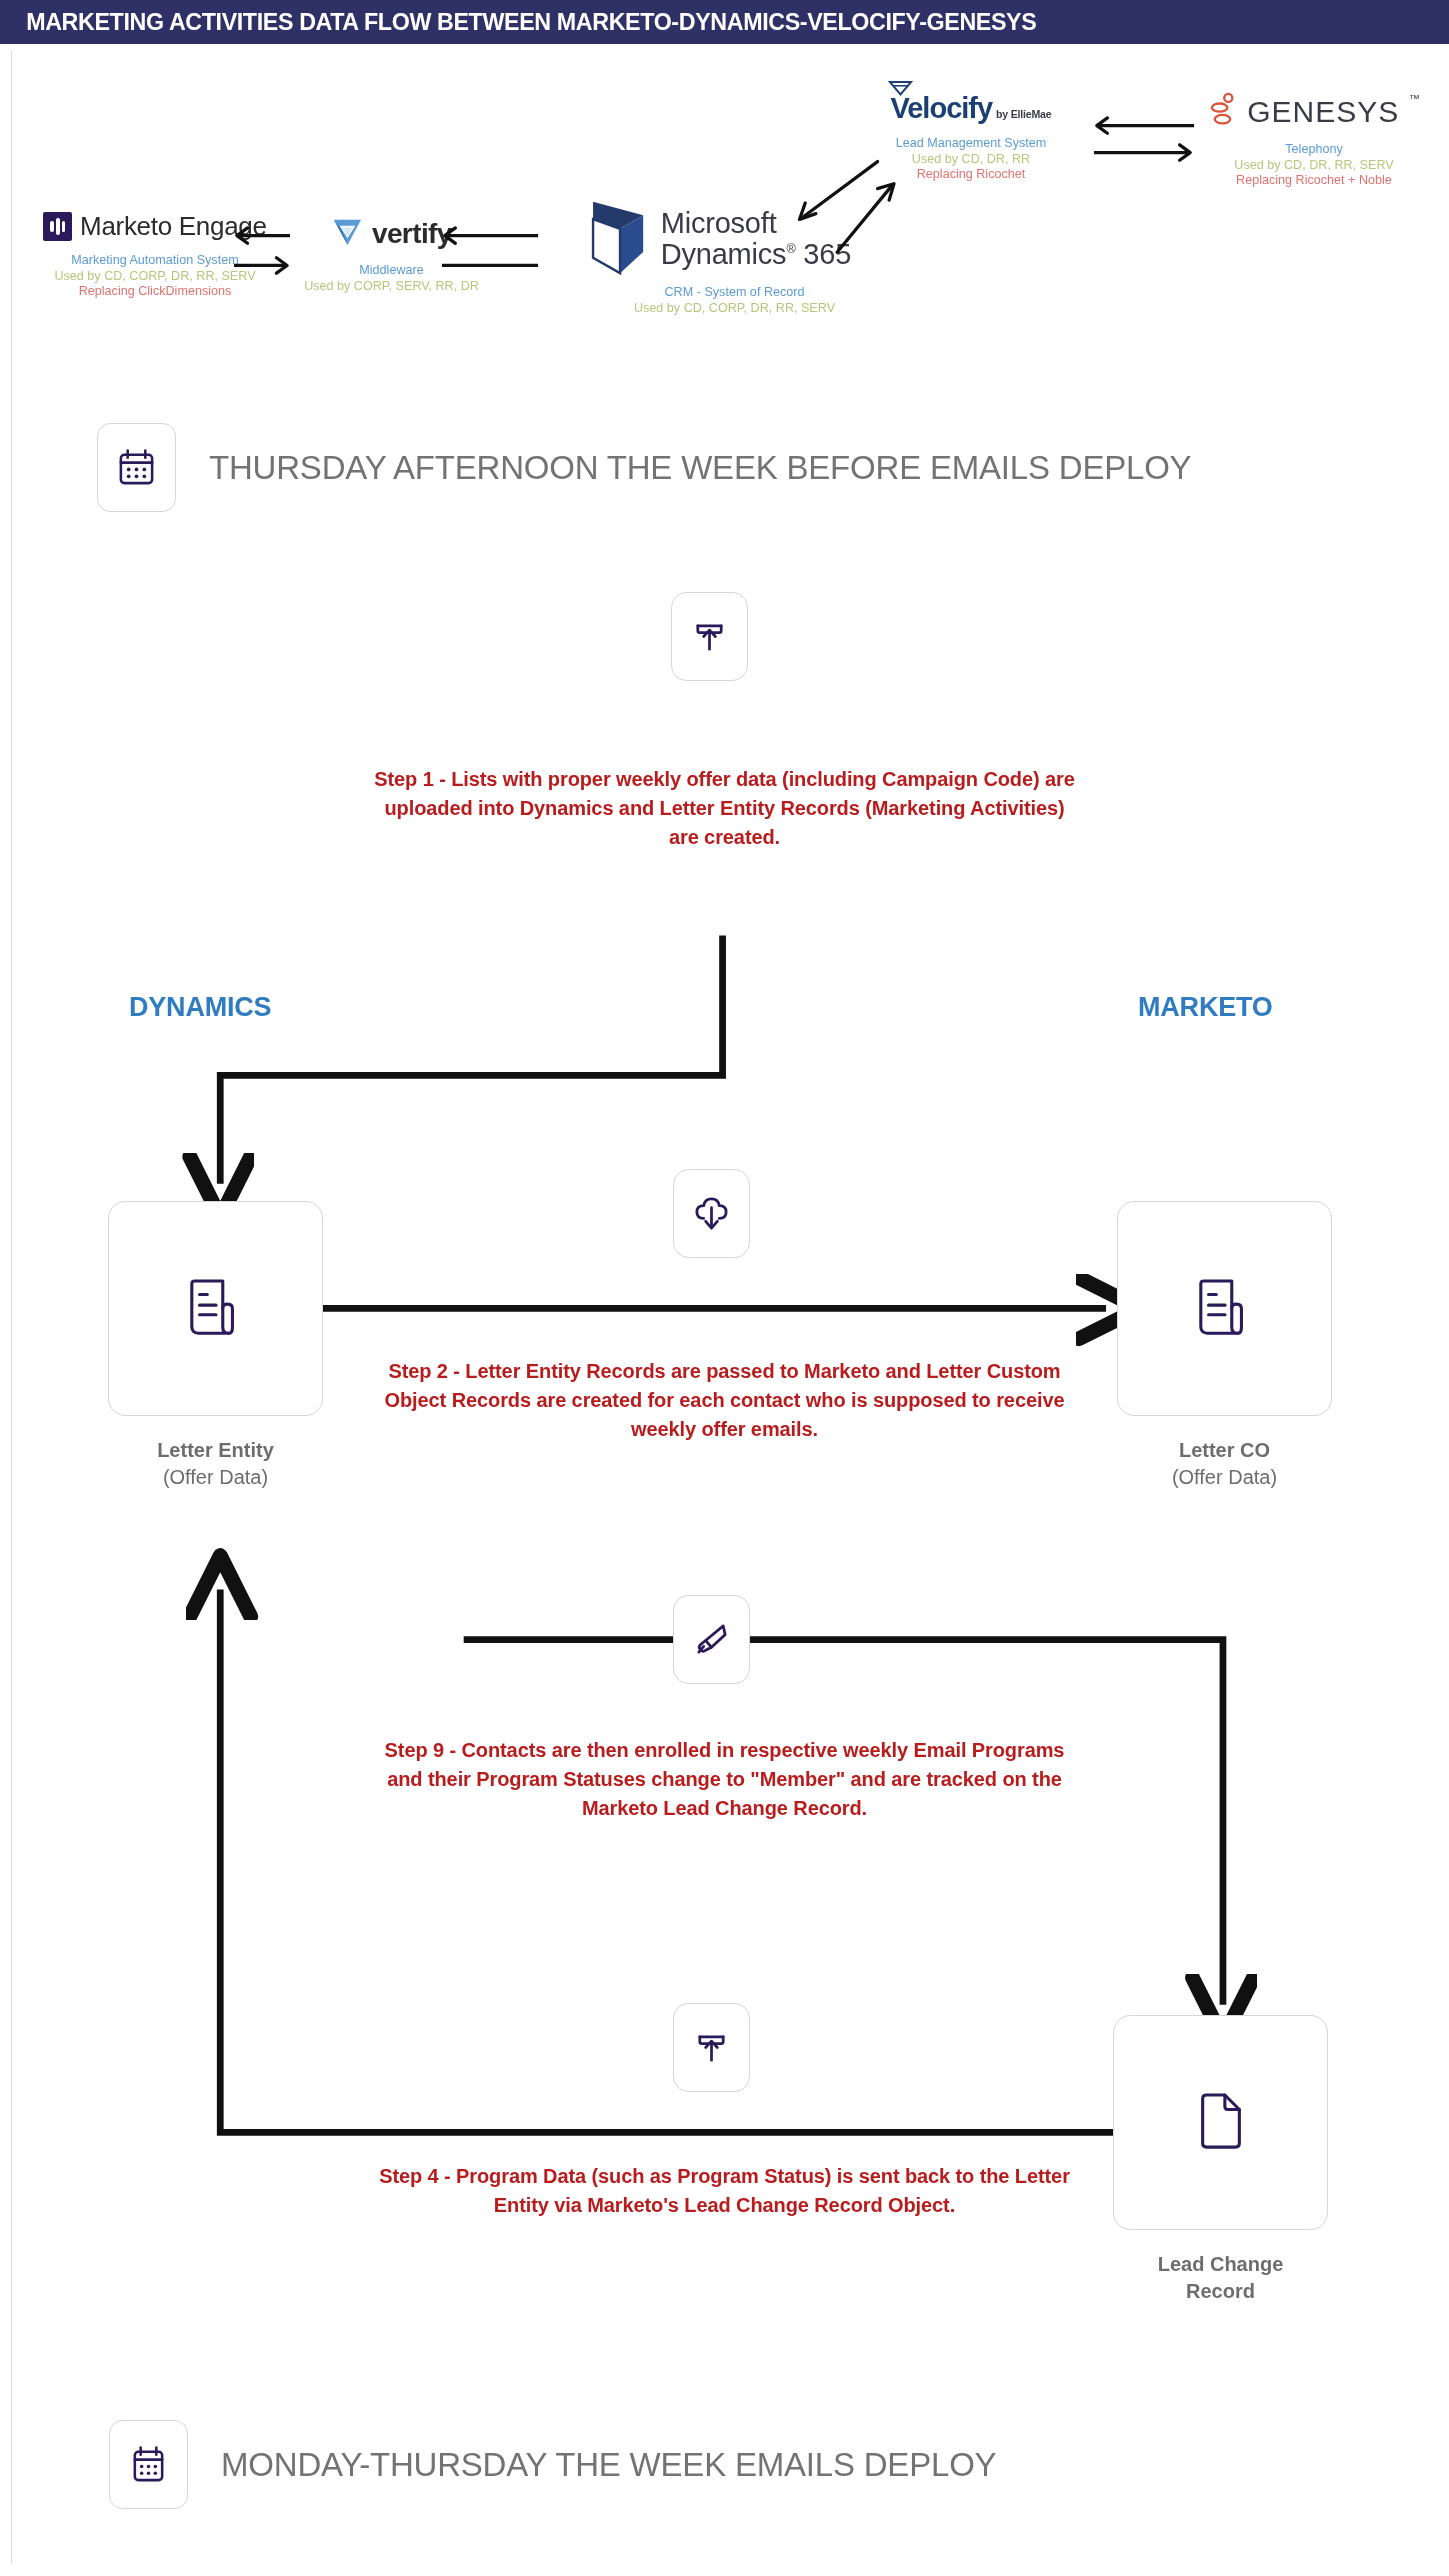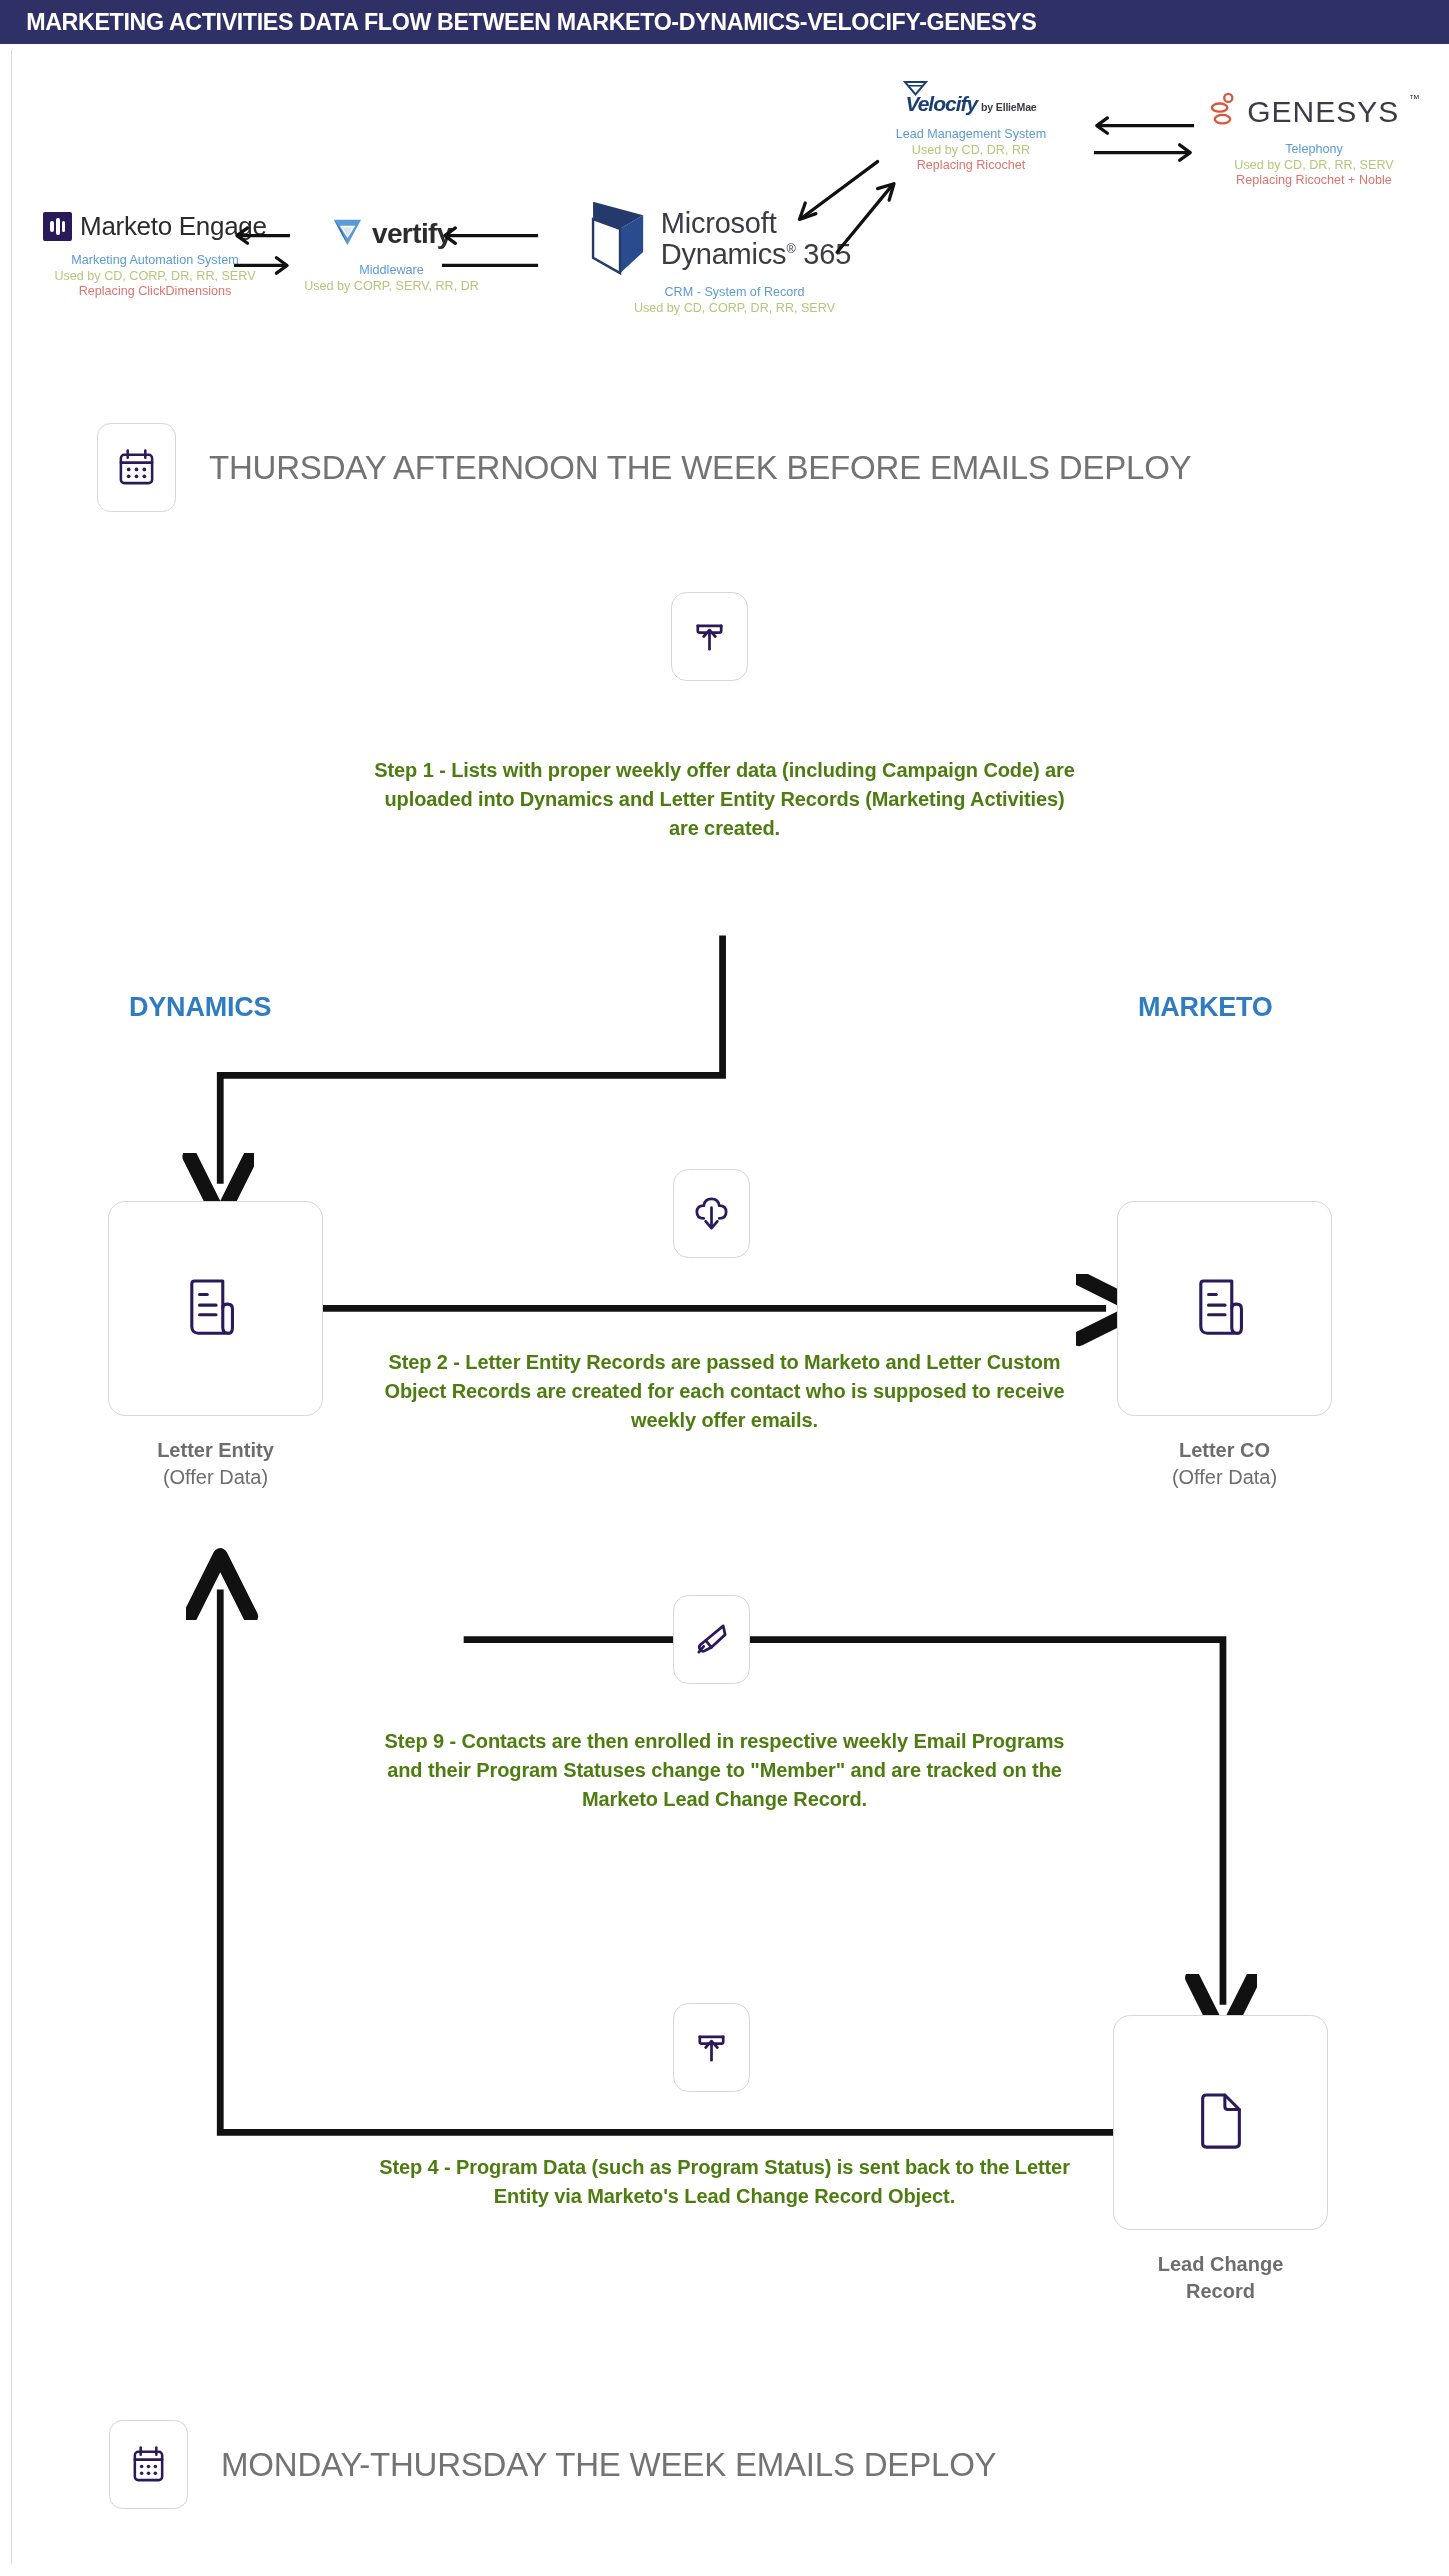--- a/index.html
+++ b/index.html
@@ -63,21 +63,21 @@
   
   #dynamics { left:575px; top:198px; width:319px; }
   .dyn-row { display:flex; align-items:center; justify-content:flex-start; gap:9.7px;padding-left:16px;}
   .dyn-text { text-align:left; }
   .dyn-l1 { font-size:29px; color:#3b3b46; font-weight:400; line-height:1.05; letter-spacing:-0.2px;}
   .dyn-l2 { font-size:29px; color:#3b3b46; font-weight:400; line-height:1.12; letter-spacing:-0.2px;}
   .dyn-l2 sup { font-size:12.6px; vertical-align: super; }
 
   
   #velocify { left:860px; top:92px; width:222px; }
-  #velocify .v-word { font-size:21px; font-weight:700; color:#1b3f73; letter-spacing:-1px;font-style:italic; }
+  #velocify .v-word { font-size:29px; font-weight:700; color:#1b3f73; letter-spacing:-1px; }
   .ellie { font-size:10.6px; color:#3b3b46; font-weight:700; letter-spacing:-0.2px; }
 
   
   #genesys { left:1203px; top:92px; width:222px; }
   #genesys .g-word { font-size:30px; color:#3b3b46; font-weight:400; letter-spacing:1px;}
 
   .arrowpair { position:absolute; }
 
   
   .banner { position:absolute; display:flex; align-items:center; gap:33px; }
@@ -94,22 +94,23 @@
   
   .chip {
     position:absolute; width:77px; height:89px;
     border:1px solid #d5d5da; border-radius:15.5px; background:#fff;
     display:flex; align-items:center; justify-content:center;
   }
 
   
   .steptext {
     position:absolute; text-align:center;
-    color:#4d7c0f; font-size:20px; font-weight:bold; line-height:1.45;
+    color:#b91c1c; font-size:20px; font-weight:bold; line-height:1.45;
     letter-spacing:-0.1px;
+    margin-top:9px;
   }
 
   
   .colhead {
     position:absolute; color:#2f7cc0; font-size:27px; font-weight:bold;
     letter-spacing:-0.2px;
   }
 
   
   .node { position:absolute; }

